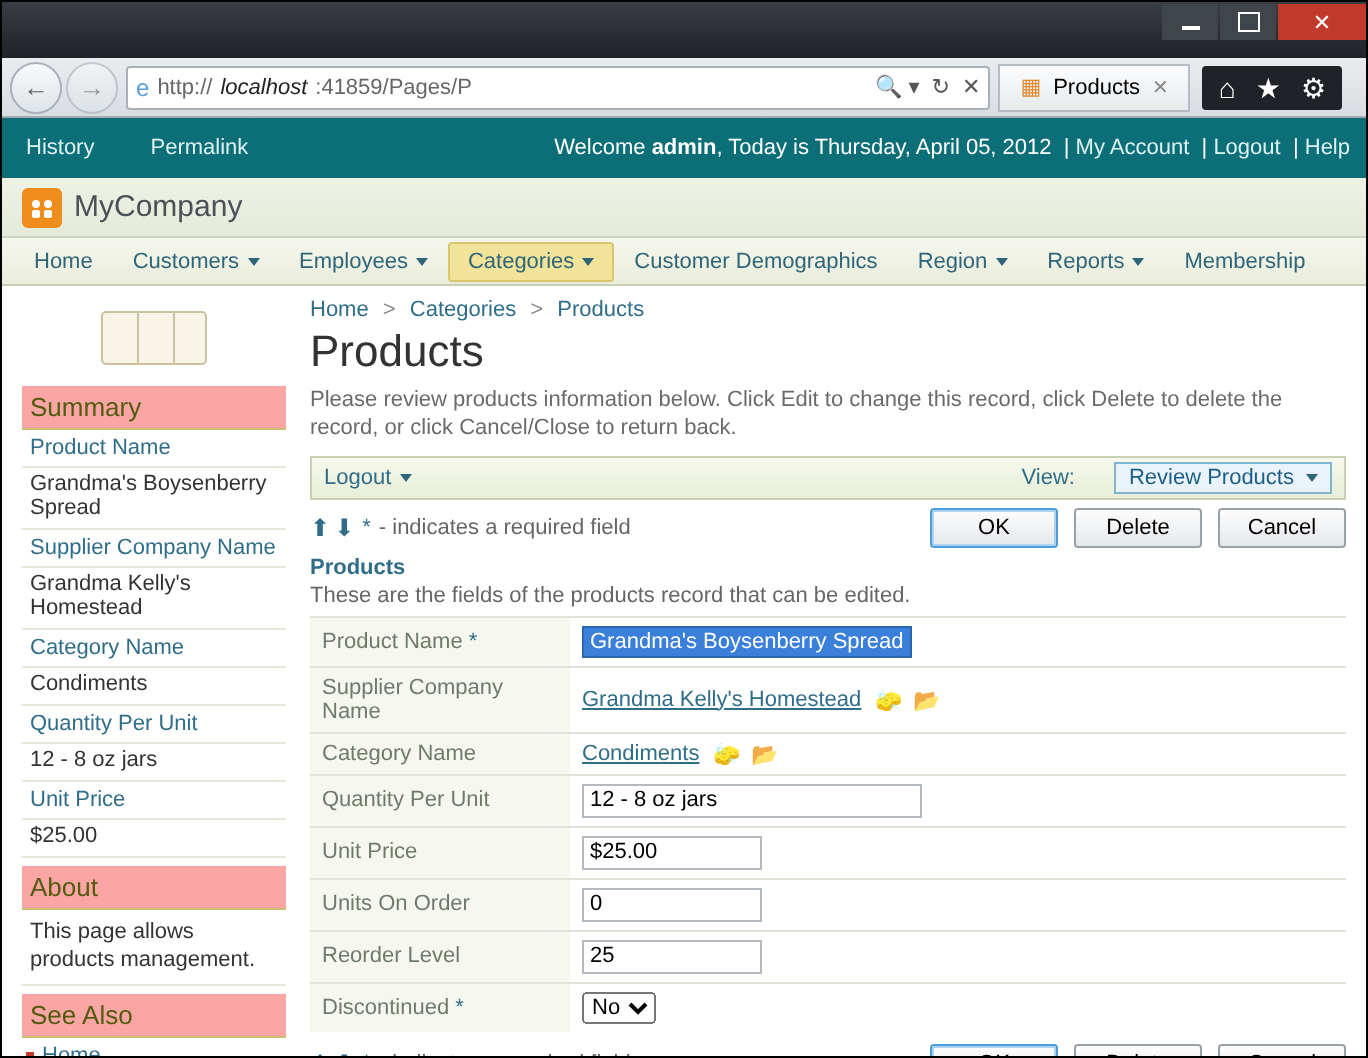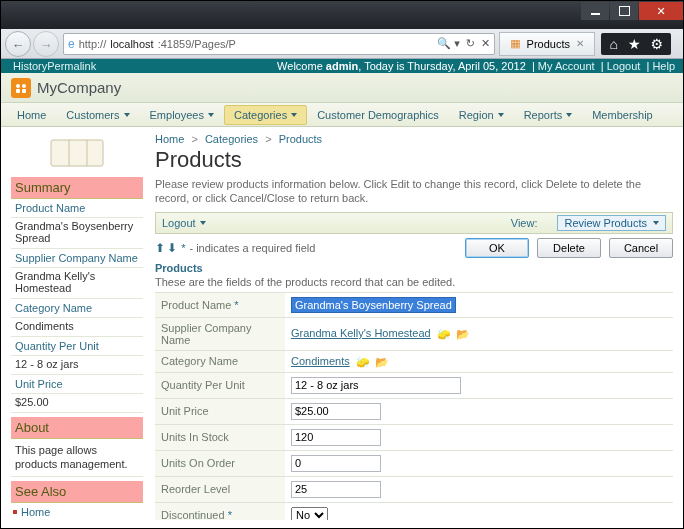--- a/index.html
+++ b/index.html
@@ -11,31 +11,31 @@
 .win-btn.min::before { content: ""; width: 9px; height: 2px; background: #fff; margin-top: 6px; }
 .win-btn.max::before { content: ""; width: 9px; height: 8px; border: 1px solid #fff; }
 .win-btn.close { background: #c0392b; width: 44px; }
 .win-btn.close::before { content: "✕"; font-size: 11px; }
 
 
 .nav-bar { height: 30px; background: linear-gradient(#e9ecef, #d9dde1); border-bottom: 1px solid #a4abb3; display: flex; align-items: center; padding: 0 4px; gap: 2px; }
 .nav-btn { width: 26px; height: 26px; border-radius: 50%; background: linear-gradient(#f7f9fb, #dfe4e8); border: 1px solid #a9b1b9; display: flex; align-items: center; justify-content: center; color: #5a6169; font-size: 13px; }
 .addr { flex: 1; height: 22px; border: 1px solid #aab0b7; background: #fff; display: flex; align-items: center; padding: 0 4px; font-size: 11px; color: #666; gap: 4px; margin: 0 2px; border-radius: 2px; }
 .addr .ie-icon { color: #5aa0e0; font-size: 12px; }
-.addr .host { color: #222; }
+.addr .host { color: #222; font-style: italic; }
 .addr .controls { margin-left: auto; display: flex; gap: 6px; color: #555; font-size: 11px; }
 .tab-strip { display: flex; align-items: center; }
 .tab { height: 24px; padding: 0 10px; background: linear-gradient(#fbfcfd,#e7ebee); border: 1px solid #b5bcc3; display: flex; align-items: center; gap: 6px; margin-right: 4px; font-size: 11px; position: relative; }
 .tab .x { color: #888; font-size: 10px; }
 .top-icons { display: flex; gap: 10px; margin-left: auto; margin-right: 8px; color: #e6e6e6; align-items: center; }
 
 .top-icons span { font-size: 14px; }
 
 
-.app-bar { background: #0c6f78; color: #fff; height: 14px; display: flex; align-items: center; padding-left: 12px; font-size: 11px; gap: 0; }
+.app-bar { background: #0c6f78; color: #fff; height: 30px; display: flex; align-items: center; padding-left: 12px; font-size: 11px; gap: 28px; }
 .app-bar a { color: #dff2f3; text-decoration: none; }
 .app-bar .right { margin-left: auto; margin-right: 8px; }
 .app-bar .right b { font-weight: bold; text-align: center; }
 
 
 .company-hdr { background: linear-gradient(#eef2e5,#e4eada); height: 30px; display: flex; align-items: center; padding-left: 10px; border-bottom: 1px solid #cbd4be; gap: 6px; }
 .company-hdr .logo { width: 20px; height: 20px; background: #ef8c1a; border-radius: 3px; display: flex; align-items: center; justify-content: center; }
 .company-hdr .logo svg { width: 14px; height: 14px; }
 .company-hdr .co-name { font-size: 15px; color: #4a5157; }
 
@@ -275,24 +275,20 @@
       </tr>
       <tr>
         <td class="lbl">Quantity Per Unit</td>
         <td><input type="text" style="width: 170px;" value="12 - 8 oz jars"></td>
       </tr>
       <tr>
         <td class="lbl">Unit Price</td>
         <td><input type="text" style="width: 90px;" value="$25.00"></td>
       </tr>
       <tr>
-        <td class="lbl">Units In Stock</td>
-        <td><input type="text" style="width: 90px;" value="120"></td>
-      </tr>
-      <tr>
         <td class="lbl">Units On Order</td>
         <td><input type="text" style="width: 90px;" value="0"></td>
       </tr>
       <tr>
         <td class="lbl">Reorder Level</td>
         <td><input type="text" style="width: 90px;" value="25"></td>
       </tr>
       <tr>
         <td class="lbl"><span>Discontinued</span><span style="color:#2f6d88"> *</span></td>
         <td><select class="discont"><option>No</option></select></td>

